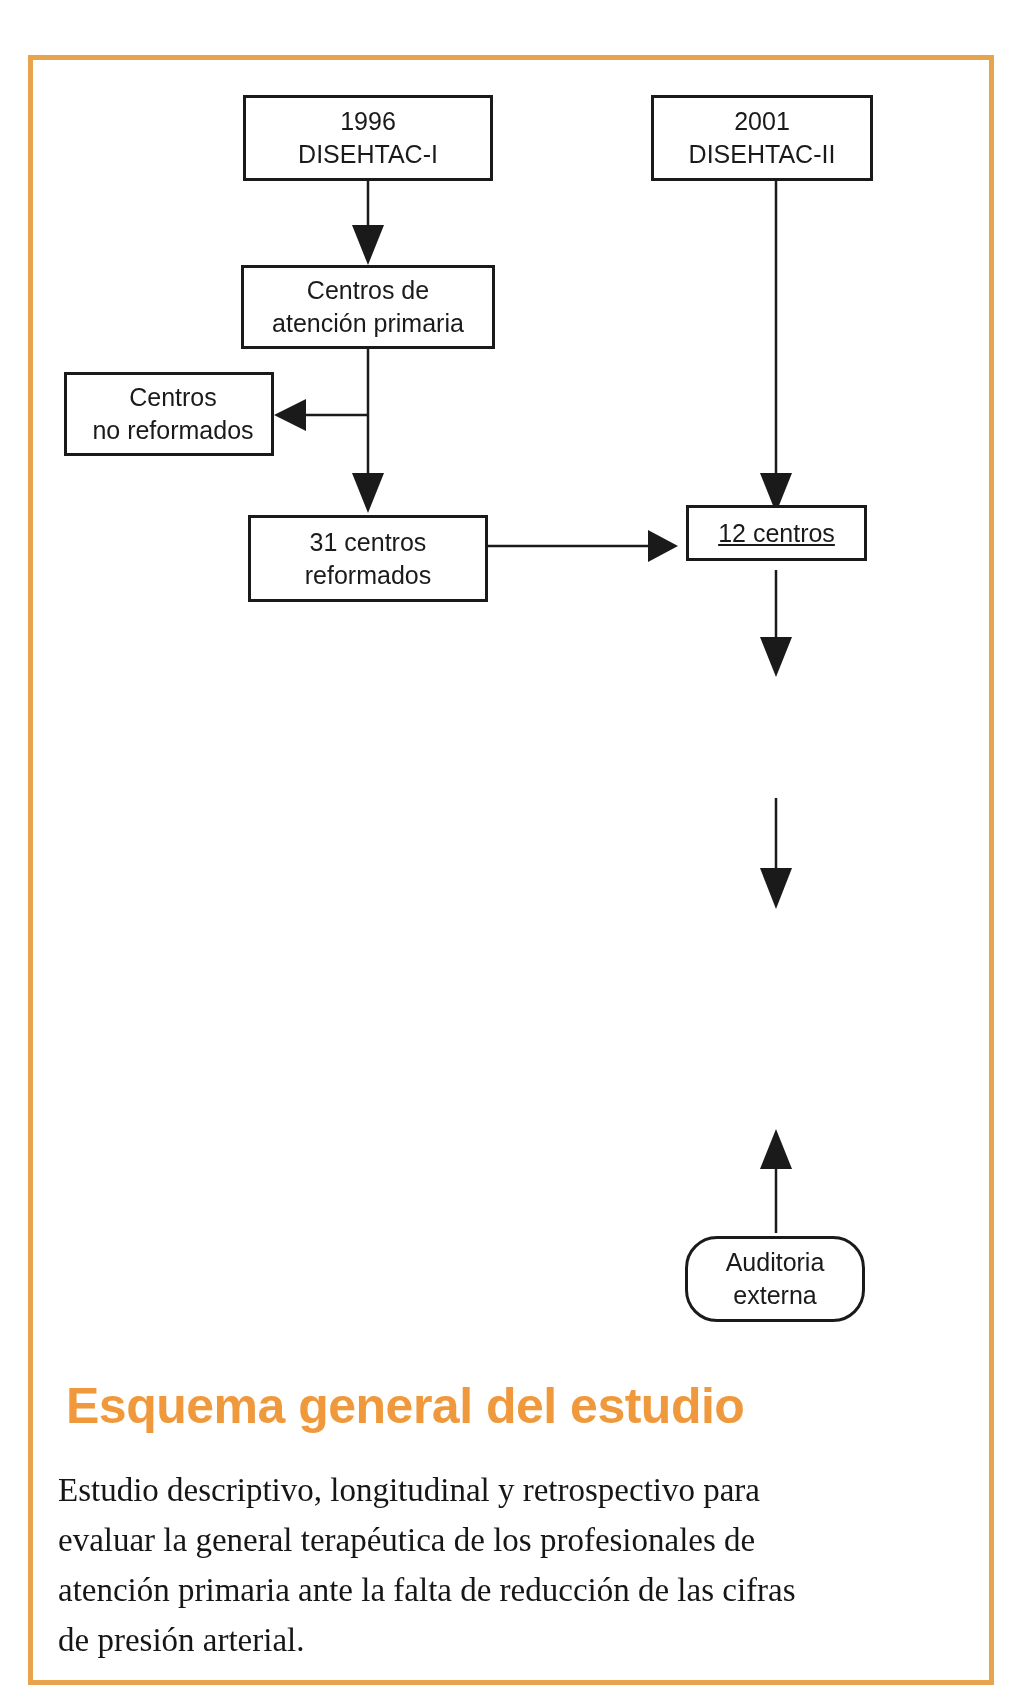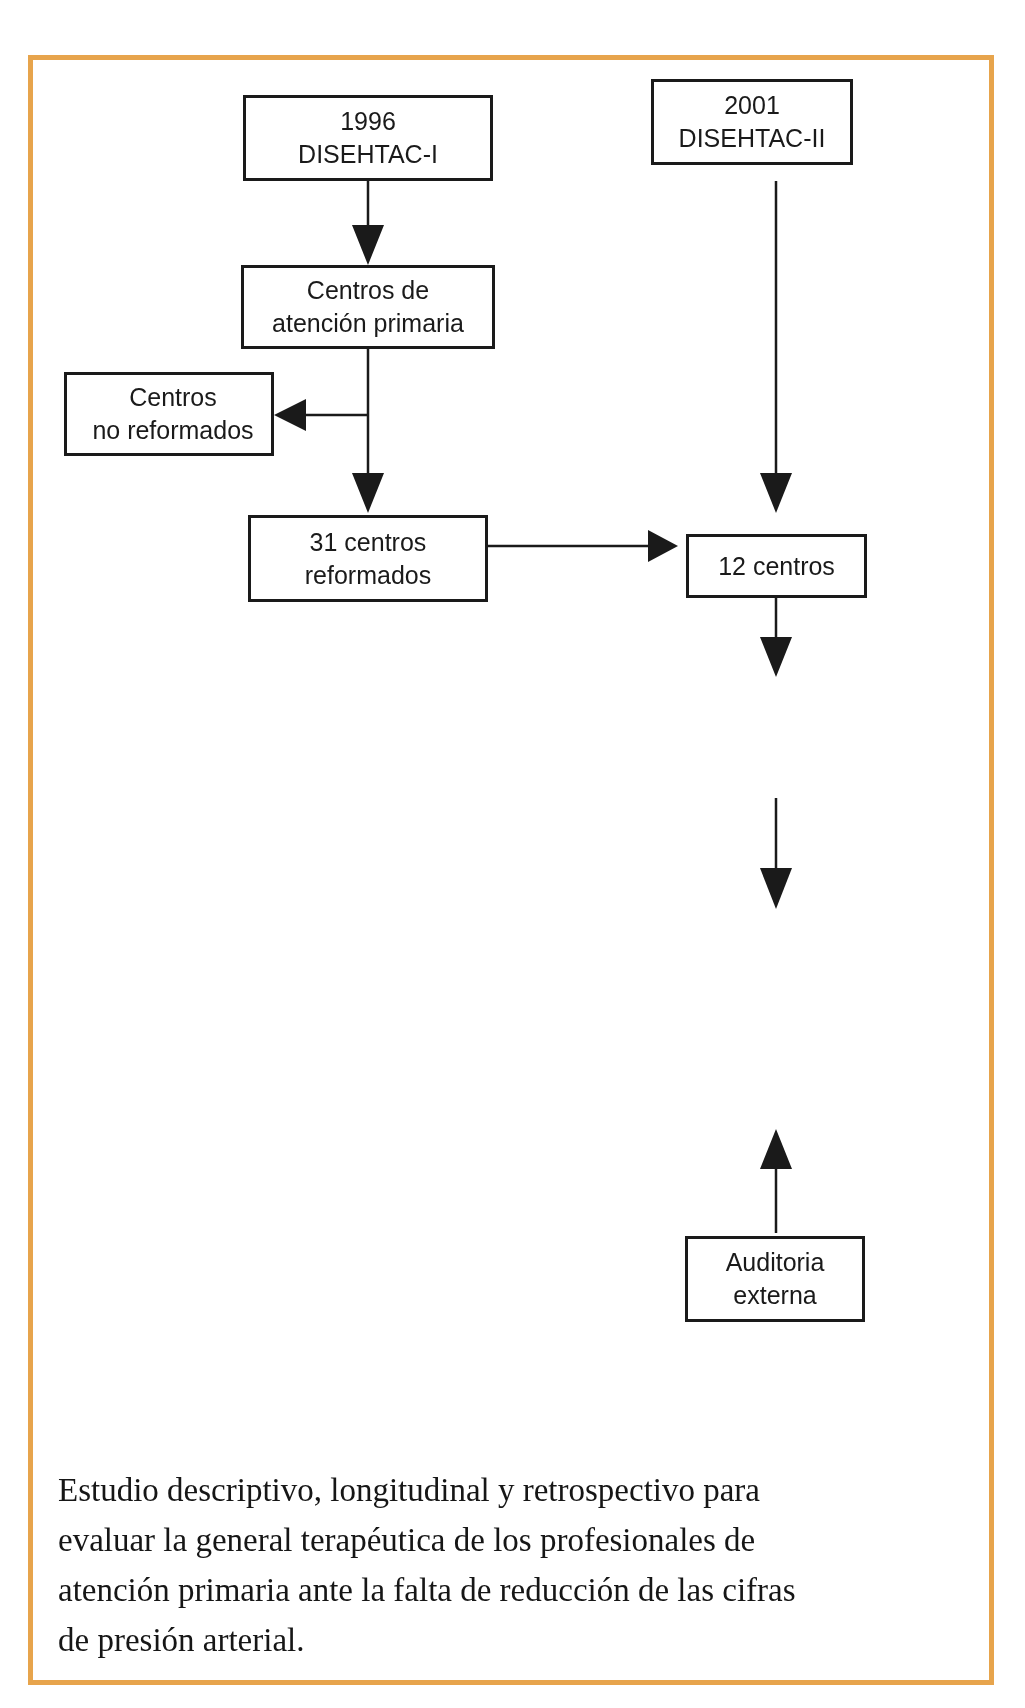--- a/index.html
+++ b/index.html
@@ -81,39 +81,40 @@
     <line x1="776" y1="773" x2="776" y2="845"></line>
     <polygon points="760,843 792,843 776,884"></polygon>
 
     <line x1="776" y1="1208" x2="776" y2="1142"></line>
     <polygon points="760,1144 792,1144 776,1104"></polygon>
   </svg>
 
   <div class="fc-box" style="left:243px;top:70px;width:250px;height:86px;">1996
 DISEHTAC-I</div>
 
-  <div class="fc-box" style="left:651px;top:54px;width:202px;height:86px;">2001
+  <div class="fc-box" style="left:651px;top:70px;width:222px;height:86px;">2001
 DISEHTAC-II</div>
 
   <div class="fc-box" style="left:241px;top:240px;width:254px;height:84px;">Centros de
 atención primaria</div>
 
   <div class="fc-box" style="left:64px;top:347px;width:210px;height:84px;padding-left:8px;">Centros
 no reformados</div>
 
   <div class="fc-box" style="left:248px;top:490px;width:240px;height:87px;">31 centros
 reformados</div>
 
-  <div class="fc-box" style="left:686px;top:509px;width:181px;height:64px;">12 centros</div>
+  <div class="fc-box" style="left:686px;top:480px;width:181px;height:56px;text-decoration:underline;">12 centros</div>
 
 
 
-  <div class="fc-box" style="left:685px;top:1211px;width:180px;height:86px;">Auditoria
+  <div class="fc-box" style="left:685px;top:1211px;width:180px;height:86px;border-radius:32px;">Auditoria
 externa</div>
 
+  <div class="caption-title">Esquema general del estudio</div>
 
   <div class="caption-body">
     <div>Estudio descriptivo, longitudinal y retrospectivo para</div>
     <div>evaluar la general terapéutica de los profesionales de</div>
     <div>atención primaria ante la falta de reducción de las cifras</div>
     <div>de presión arterial.</div>
   </div>
 
 </div>
 

